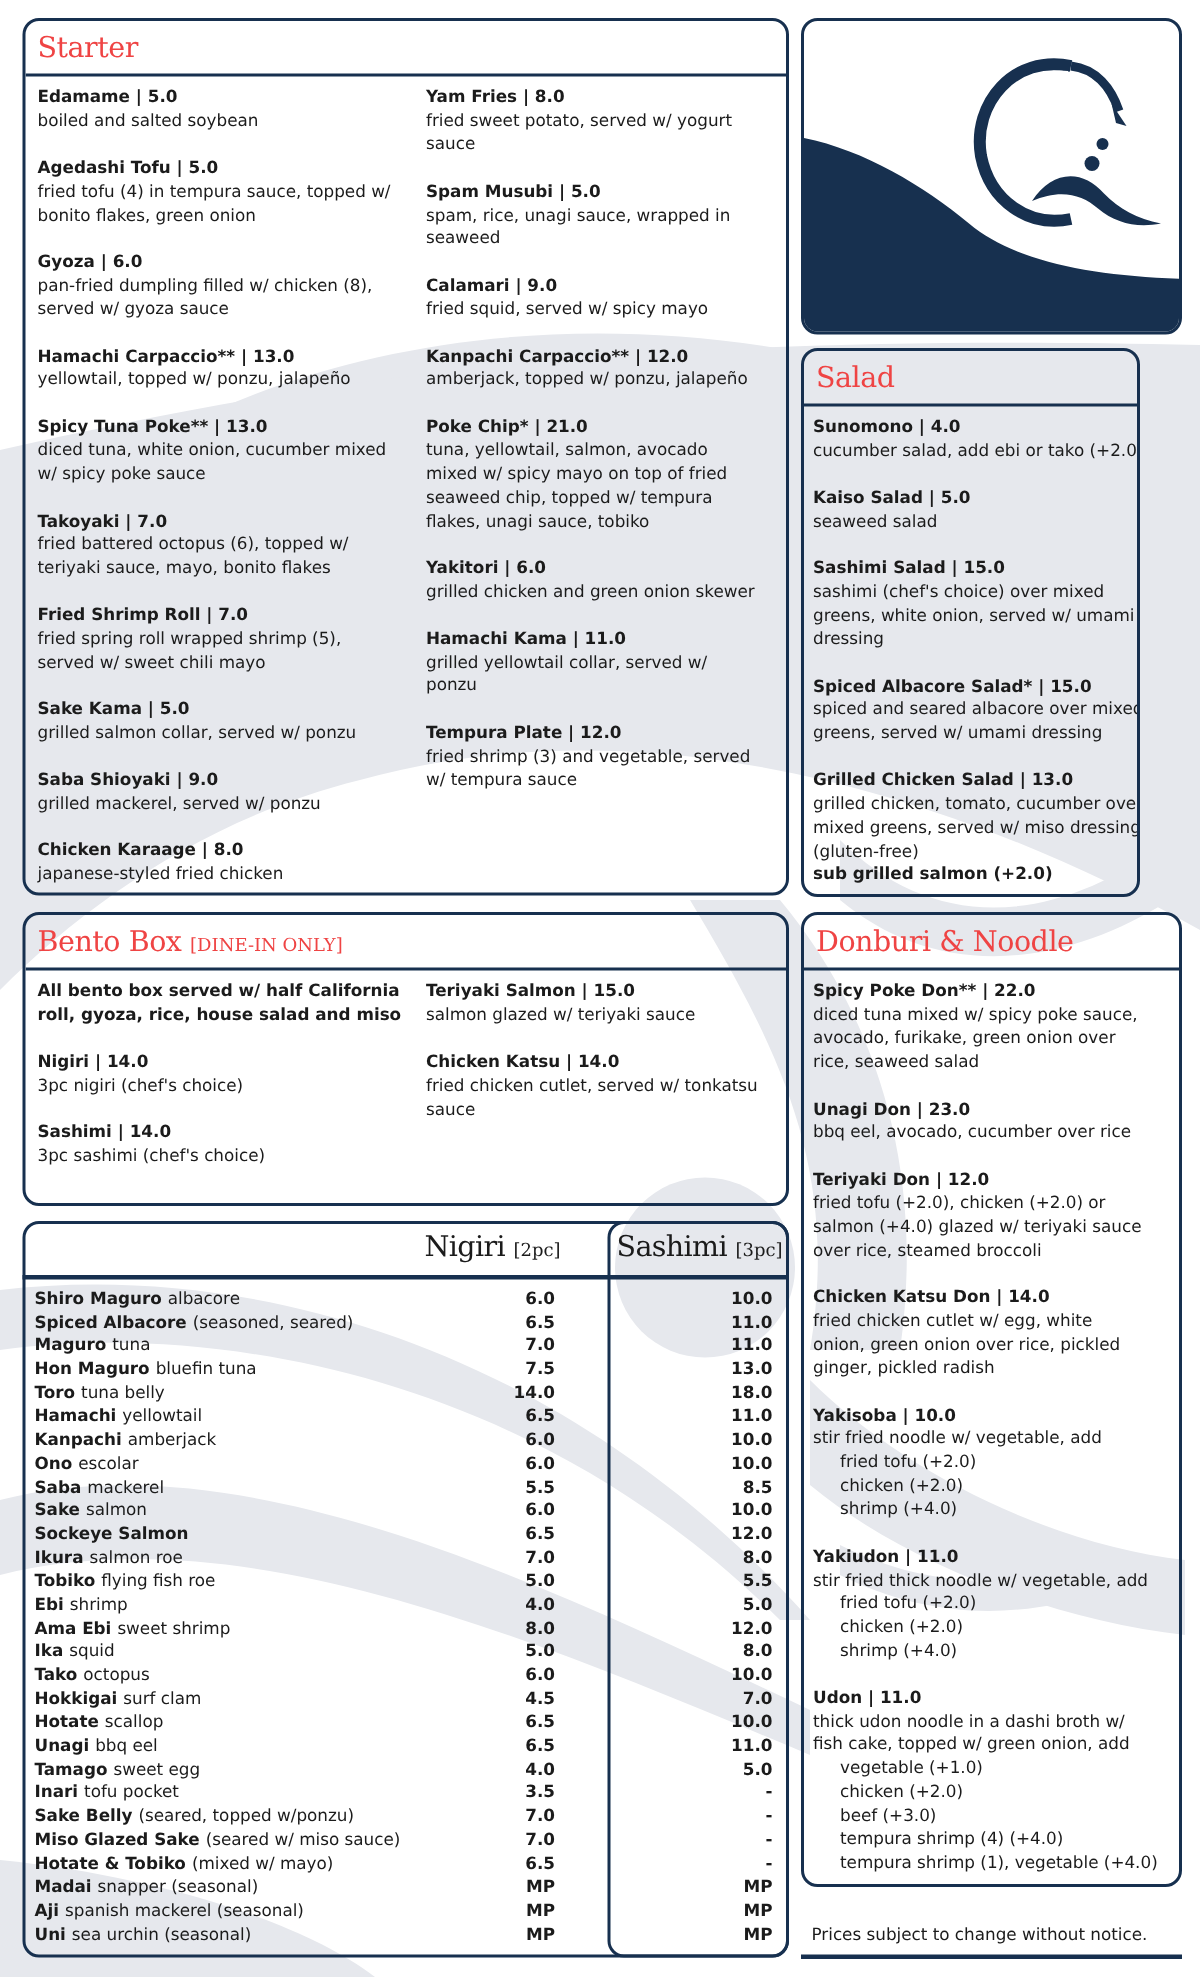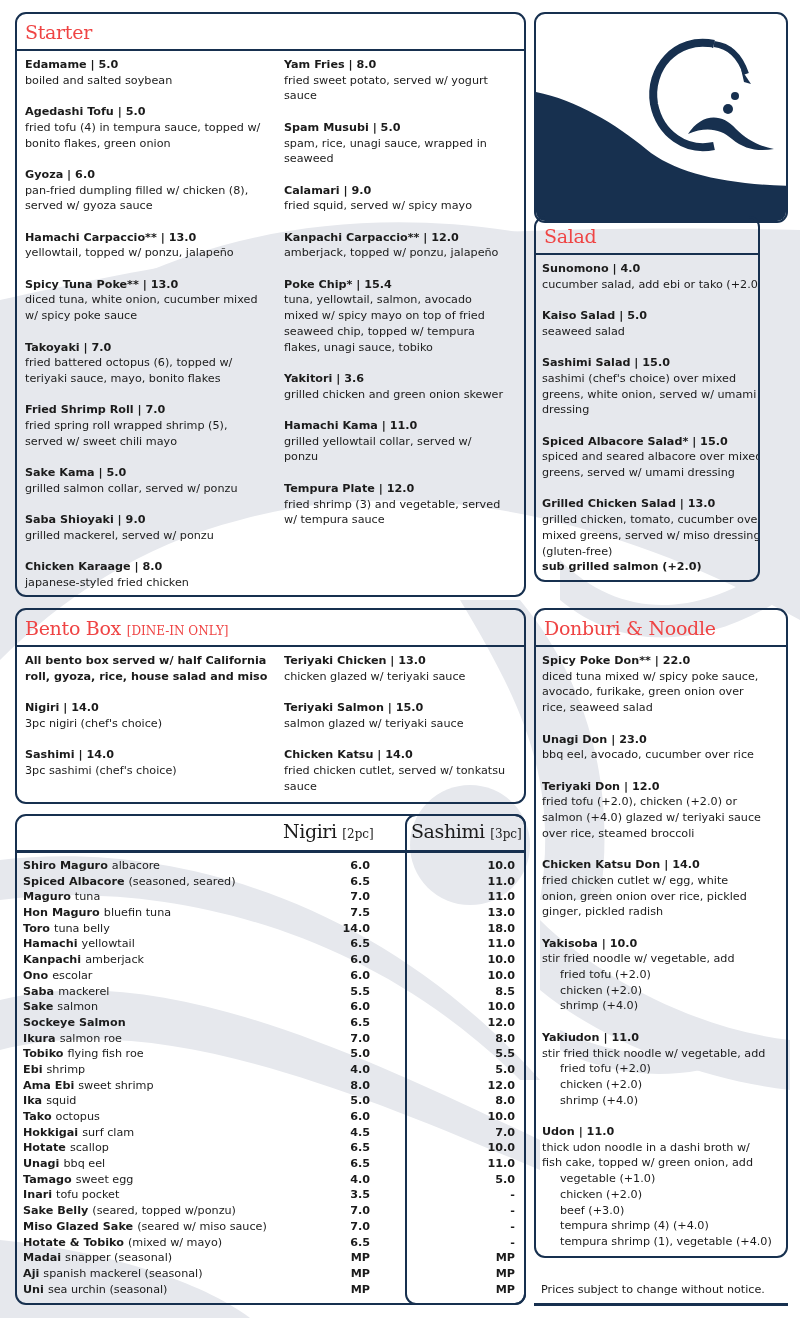--- a/index.html
+++ b/index.html
@@ -151,28 +151,28 @@
         </div>
       <div class="item">
           <span class="title">Calamari | 9.0</span>
           <span class="desc">fried squid, served w/ spicy mayo</span>
         </div>
       <div class="item">
           <span class="title">Kanpachi Carpaccio** | 12.0</span>
           <span class="desc">amberjack, topped w/ ponzu, jalapeño</span>
         </div>
       <div class="item">
-          <span class="title">Poke Chip* | 15.4</span>
+          <span class="title">Poke Chip* | 21.0</span>
           <span class="desc">tuna, yellowtail, salmon, avocado</span>
           <span class="desc">mixed w/ spicy mayo on top of fried</span>
           <span class="desc">seaweed chip, topped w/ tempura</span>
           <span class="desc">flakes, unagi sauce, tobiko</span>
         </div>
       <div class="item">
-          <span class="title">Yakitori | 3.6</span>
+          <span class="title">Yakitori | 6.0</span>
           <span class="desc">grilled chicken and green onion skewer</span>
         </div>
       <div class="item">
           <span class="title">Hamachi Kama | 11.0</span>
           <span class="desc">grilled yellowtail collar, served w/</span>
           <span class="desc">ponzu</span>
         </div>
       <div class="item">
           <span class="title">Tempura Plate | 12.0</span>
           <span class="desc">fried shrimp (3) and vegetable, served</span>
@@ -190,21 +190,21 @@
       <path d="M178 30 C 195 32, 205 45, 210 60" stroke-width="6"></path>
       <path d="M176 34 C 145 30, 124 60, 128 88" stroke="#ffffff" stroke-width="1.2"></path>
     </g>
     <path d="M205 55 L 215 70 L 208 68 Z" fill="#17304f"></path>
     <circle cx="199" cy="82" r="4" fill="#17304f"></circle>
     <circle cx="192" cy="95" r="5" fill="#17304f"></circle>
     <path d="M152 120 C 165 100, 185 98, 200 115 C 210 125, 222 132, 238 135 C 222 138, 208 135, 196 125 C 185 115, 170 112, 152 120 Z" fill="#17304f"></path>
   </svg>
 </section>
 
-<section class="panel" style="left:534px; top:216px; width:226px; height:366px;">
+<section class="panel" style="left:534px; top:232px; width:226px; height:366px;">
   <div class="panel-head">Salad</div>
   <div class="panel-body">
     <div class="col" style="left:6px; width:245px;">
       <div class="item">
           <span class="title">Sunomono | 4.0</span>
           <span class="desc">cucumber salad, add ebi or tako (+2.0)</span>
         </div>
       <div class="item">
           <span class="title">Kaiso Salad | 5.0</span>
           <span class="desc">seaweed salad</span>
@@ -242,24 +242,20 @@
       <div class="item">
           <span class="title">Nigiri | 14.0</span>
           <span class="desc">3pc nigiri (chef's choice)</span>
         </div>
       <div class="item">
           <span class="title">Sashimi | 14.0</span>
           <span class="desc">3pc sashimi (chef's choice)</span>
         </div>
     </div>
     <div class="col" style="left:267px; width:240px;">
-      <div class="item">
-          <span class="title">Teriyaki Chicken | 13.0</span>
-          <span class="desc">chicken glazed w/ teriyaki sauce</span>
-        </div>
       <div class="item">
           <span class="title">Teriyaki  Salmon | 15.0</span>
           <span class="desc">salmon glazed w/ teriyaki sauce</span>
         </div>
       <div class="item">
           <span class="title">Chicken Katsu | 14.0</span>
           <span class="desc">fried chicken cutlet, served w/ tonkatsu</span>
           <span class="desc">sauce</span>
         </div>
     </div>

